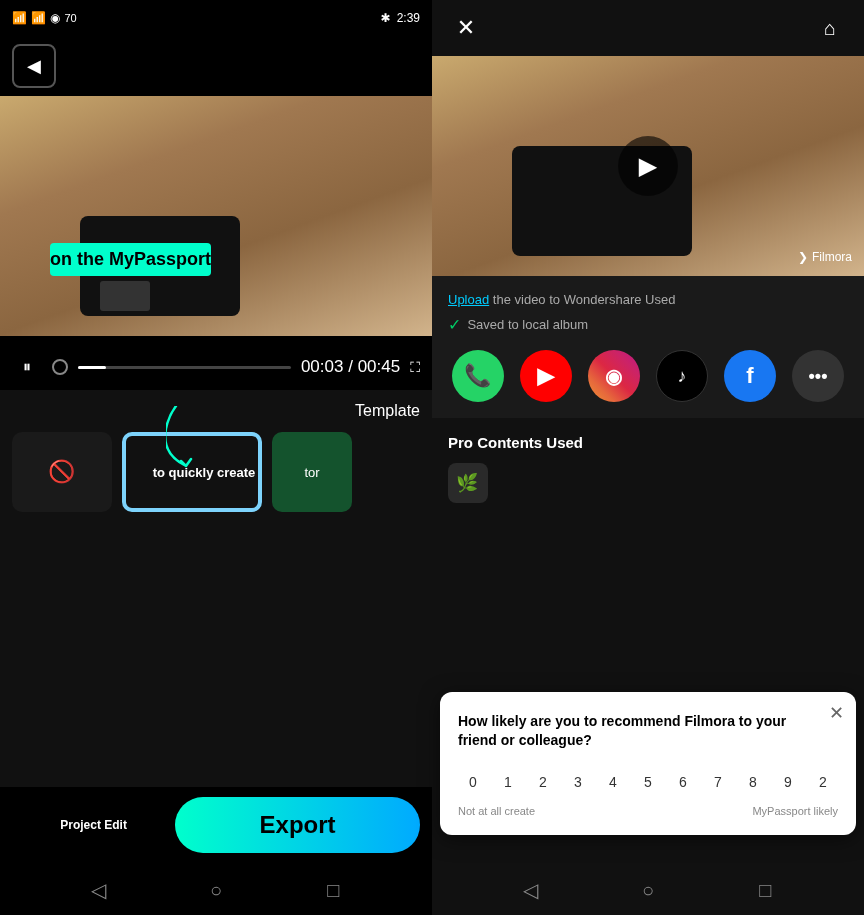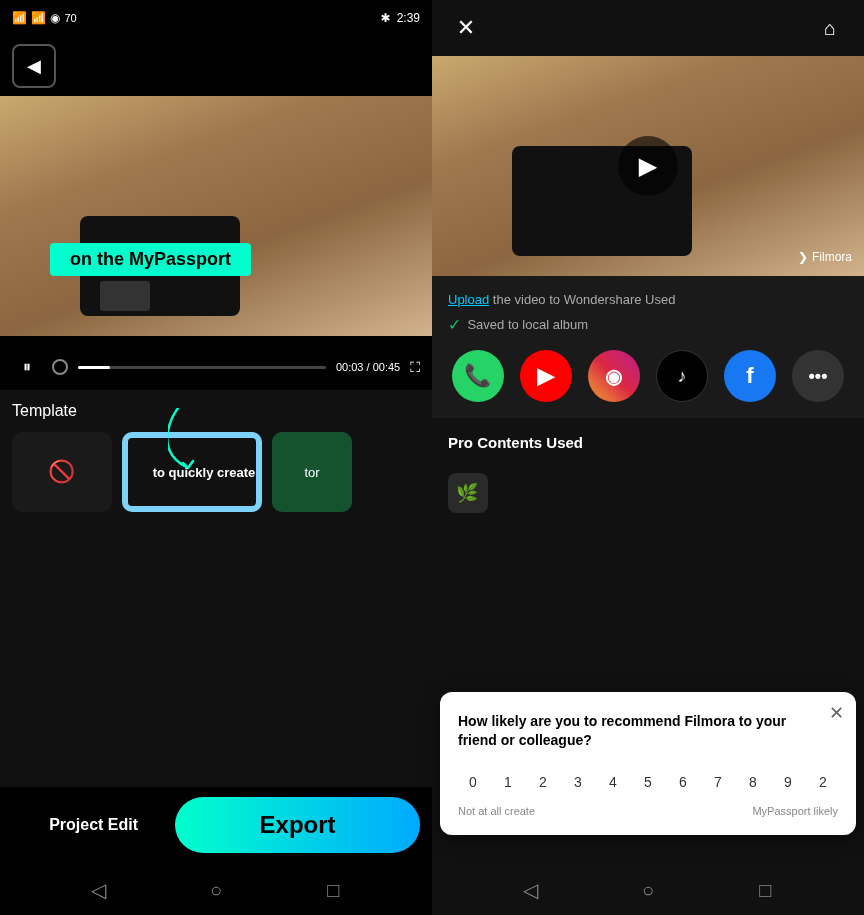--- a/index.html
+++ b/index.html
@@ -66,21 +66,21 @@
     }
 
     .video-caption {
       position: absolute;
       bottom: 60px;
       left: 50px;
       background: #00FFCC;
       color: #000;
       font-weight: 900;
       font-size: 18px;
-      padding: 6px 20px;
+      padding: 6px 0;
       border-radius: 4px;
     }
 
     .timeline-section {
       background: #000;
       padding: 16px 12px 8px;
       display: flex;
       align-items: center;
       gap: 10px;
     }
@@ -112,39 +112,40 @@
 
     .timeline-progress {
       height: 100%;
       background: #fff;
       border-radius: 2px;
       width: 13%;
     }
 
     .time-display {
       color: #fff;
-      font-size: 11px;
+      font-size: 17px;
     }
 
     .fullscreen-btn {
       color: #fff;
       font-size: 14px;
     }
 
     .template-section {
       background: #111;
       padding: 12px;
       flex: 1;
     }
 
     .template-label {
       color: #fff;
       font-size: 16px;
       font-weight: 500;
       margin-bottom: 12px;
+      text-align: right;
     }
 
     .template-items {
       display: flex;
       gap: 10px;
       align-items: center;
     }
 
     .template-item-empty {
       width: 100px;
@@ -155,21 +156,21 @@
       align-items: center;
       justify-content: center;
       color: #555;
       font-size: 22px;
     }
 
     .template-item-selected {
       width: 140px;
       height: 80px;
       background: transparent;
-      border: 6px solid #7dd3fc;
+      border: 4px solid #7dd3fc;
       border-radius: 10px;
       display: flex;
       align-items: center;
       justify-content: center;
       color: #fff;
       font-size: 13px;
       font-weight: 600;
       position: relative;
       padding-left: 24px;
     }
@@ -193,21 +194,21 @@
       background: #000;
       padding: 10px 12px 12px;
     }
 
     .project-edit-btn {
       flex: 1;
       height: 56px;
       background: transparent;
       border: none;
       color: #fff;
-      font-size: 16px;
+      font-size: 12px;
       font-weight: 600;
       display: flex;
       align-items: center;
       justify-content: center;
       cursor: pointer;
     }
 
     .export-btn {
       flex: 1.5;
       height: 56px;
@@ -378,21 +379,21 @@
 
     .pro-contents {
       padding: 16px;
       background: #111;
     }
 
     .pro-title {
       color: #fff;
       font-size: 15px;
       font-weight: 600;
-      margin-bottom: 22px;
+      margin-bottom: 12px;
     }
 
     .pro-icon-row {
       display: flex;
       gap: 8px;
     }
 
     .pro-icon-item {
       width: 40px;
       height: 40px;

